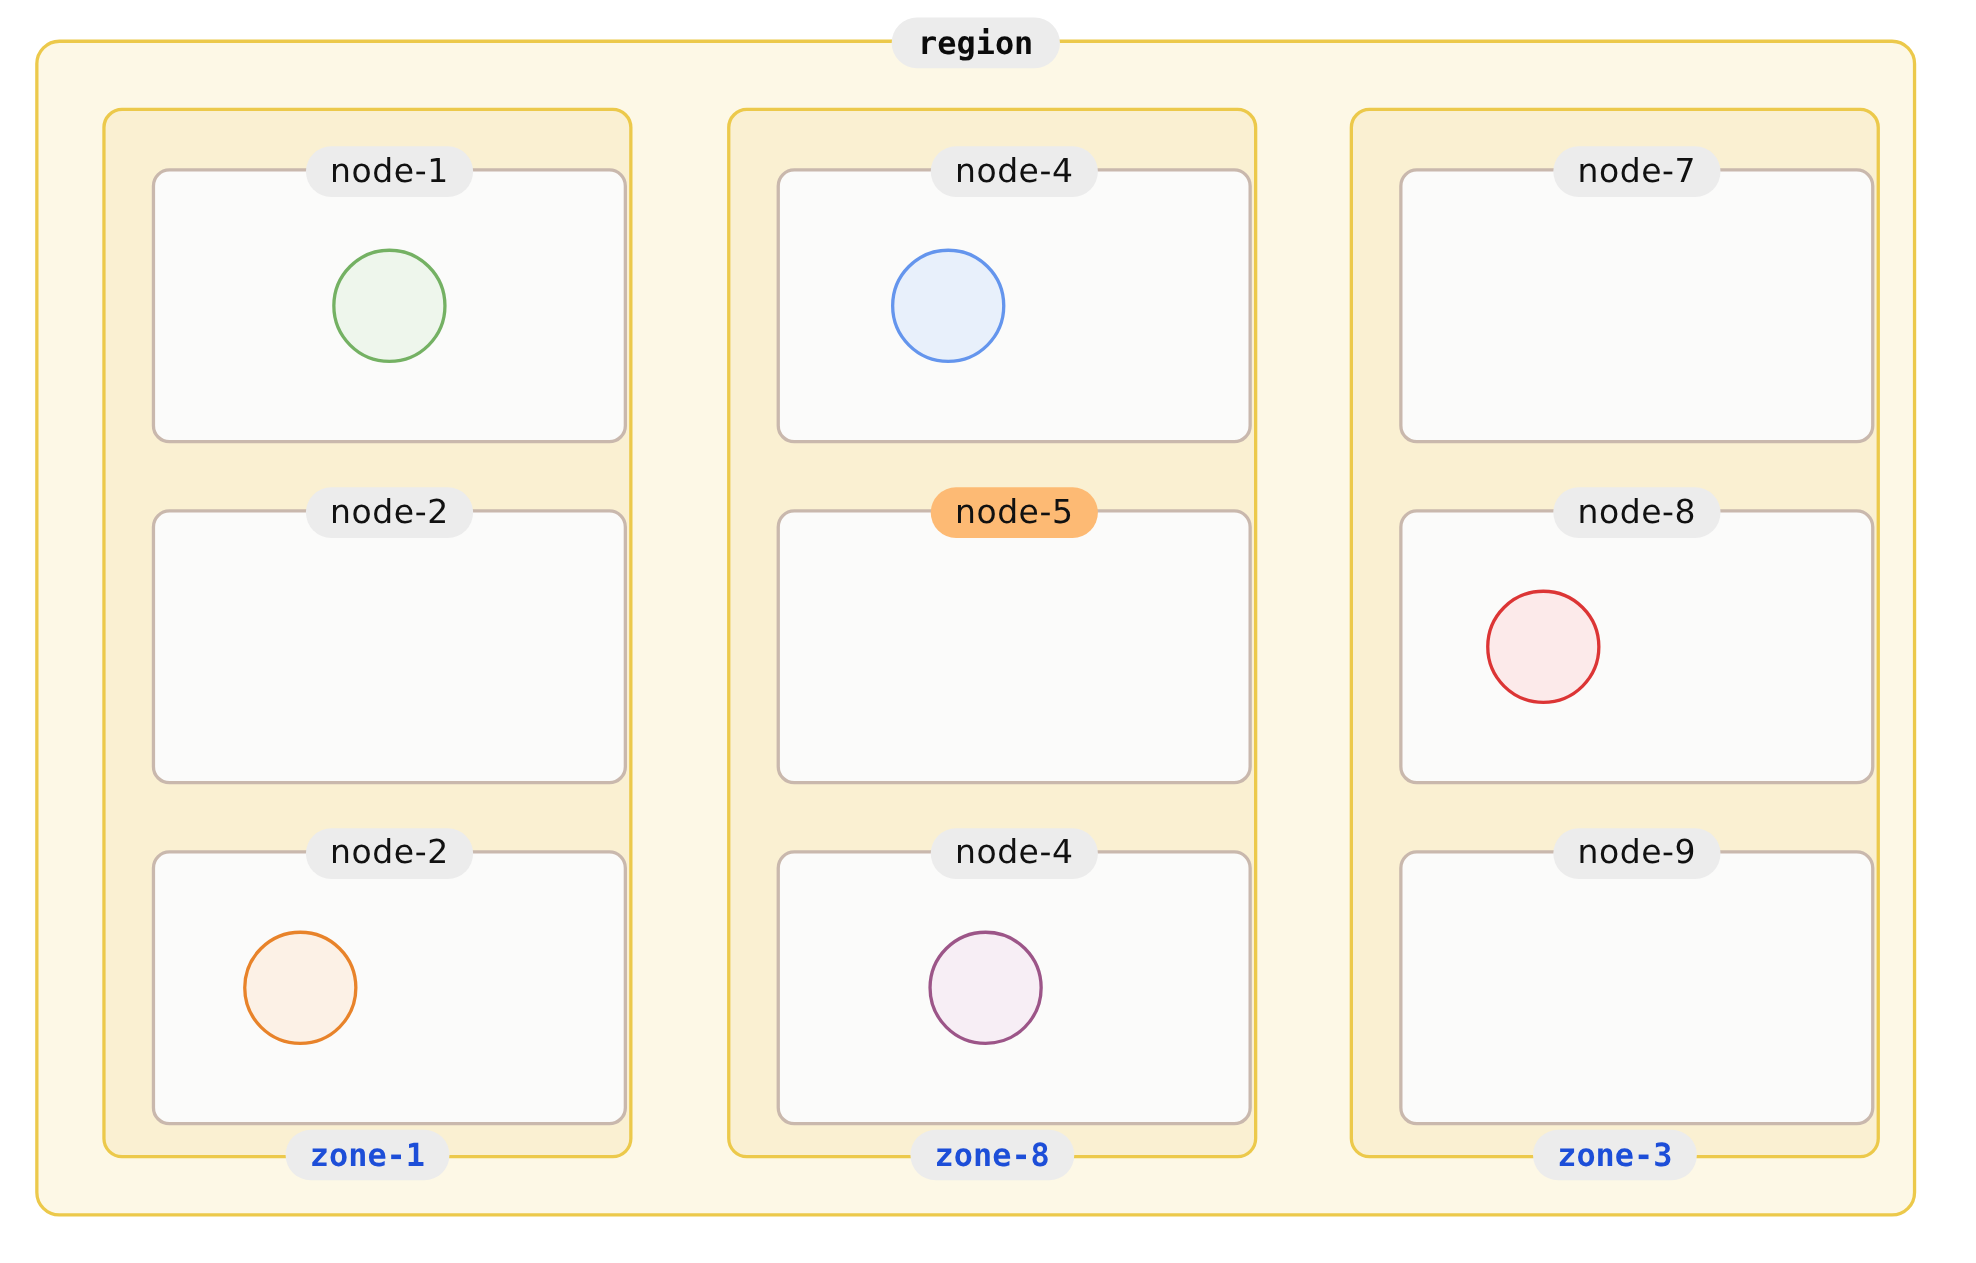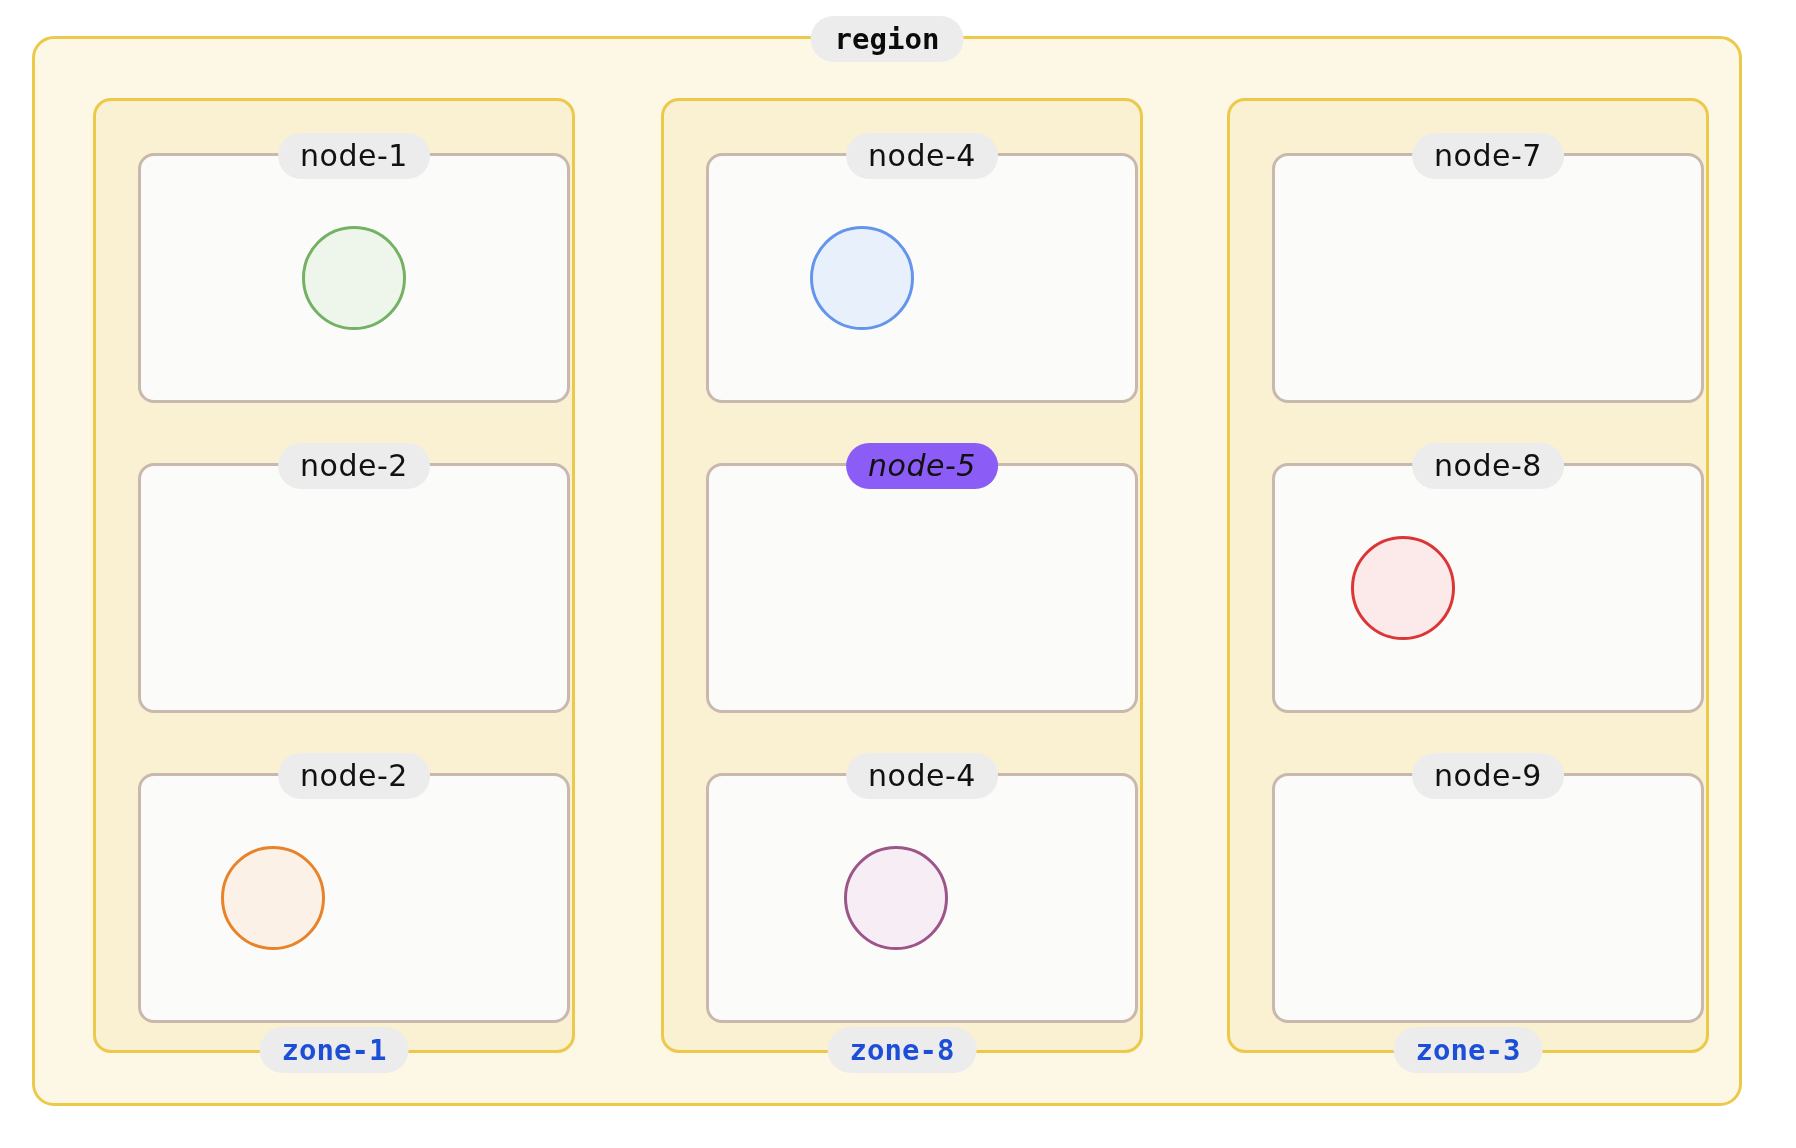--- a/index.html
+++ b/index.html
@@ -158,21 +158,21 @@
     </div>
 
     <div class="zone zone-2" style="background: rgb(250, 240, 210); border-color: rgb(236, 201, 75);">
 
       <div class="node node-row-1" style="background: rgb(251, 251, 250); border-color: rgb(201, 184, 173);">
         <div class="label node-label" style="background: rgb(236, 236, 236);">node-4</div>
         <div class="circle" style="width: 104px; height: 104px; border-color: rgb(100, 149, 237); background: rgb(232, 240, 251); left: calc(36% - 52px); top: calc(50% - 52px);"></div>
       </div>
 
       <div class="node node-row-2" style="background: rgb(251, 251, 250); border-color: rgb(201, 184, 173);">
-        <div class="label node-label" style="background: #8b5cf6; font-style: italic;">node-5</div>
+        <div class="label node-label" style="background: #fdba74;">node-5</div>
 
       </div>
 
       <div class="node node-row-3" style="background: rgb(251, 251, 250); border-color: rgb(201, 184, 173);">
         <div class="label node-label" style="background: rgb(236, 236, 236);">node-4</div>
         <div class="circle" style="width: 104px; height: 104px; border-color: rgb(156, 85, 136); background: rgb(247, 238, 245); left: calc(44% - 52px); top: calc(50% - 52px);"></div>
       </div>
 
       <div class="label zone-label" style="background: rgb(236, 236, 236);">zone-8</div>
     </div>

